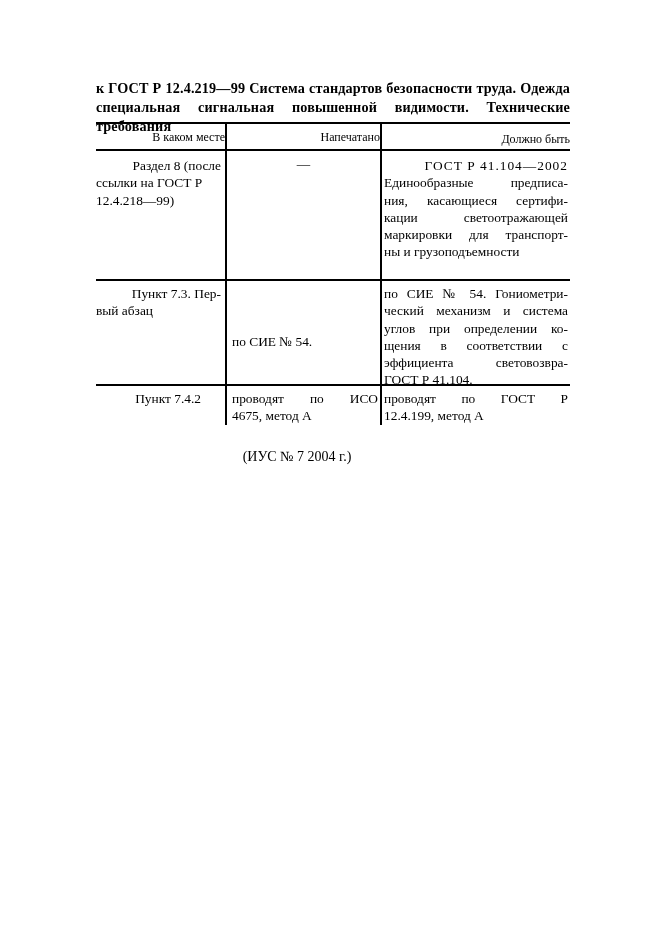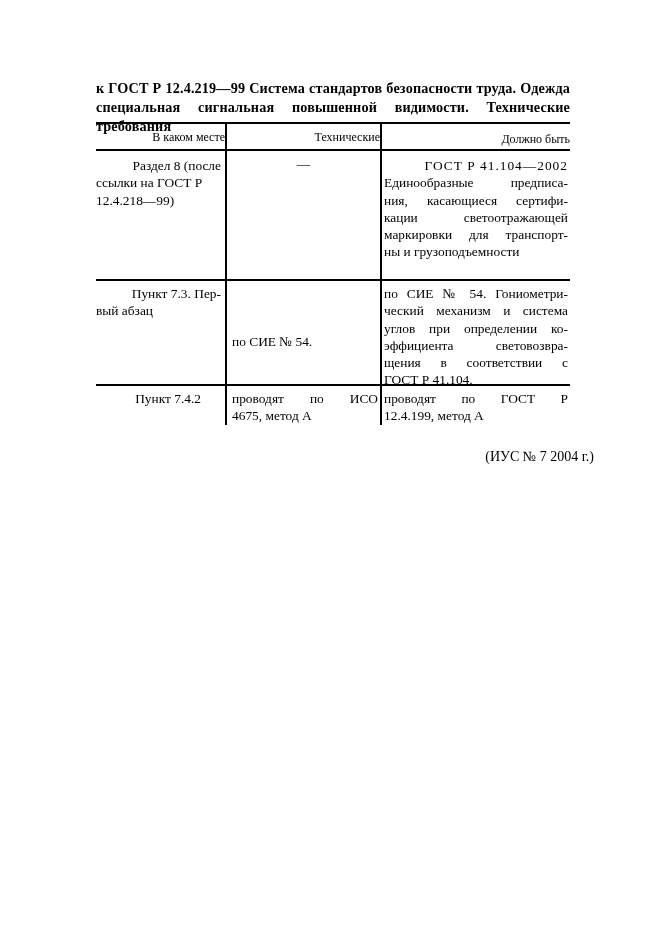--- a/index.html
+++ b/index.html
@@ -74,21 +74,21 @@
     }
     .just .ln.last {
       text-align-last: left;
     }
     .rt .ln { display:block; }
     .footer {
       position: absolute;
       left: 0;
       width: 594px;
       top: 449px;
-      text-align: right;
+      text-align: center;
       font-size: 14px;
     }
   </style>
 </head>
 <body>
 
 <div class="title">
   <span class="line">к ГОСТ Р 12.4.219—99 Система стандартов безопасности труда. Одежда</span>
   <span class="line">специальная сигнальная повышенной видимости. Технические требования</span>
 </div>
@@ -97,21 +97,21 @@
 
   <div class="hline" style="top:0px;"></div>
   <div class="hline" style="top:27px;"></div>
   <div class="hline" style="top:157px;"></div>
   <div class="hline" style="top:262px;"></div>
 
   <div class="vline" style="left:129px; top:0; height:303px;"></div>
   <div class="vline" style="left:284px; top:0; height:303px;"></div>
 
   <div class="cell hdr" style="left:0; width:129px;">В каком месте</div>
-  <div class="cell hdr" style="left:131px; width:153px;">Технические</div>
+  <div class="cell hdr" style="left:131px; width:153px;">Напечатано</div>
   <div class="cell hdr" style="left:286px; width:188px; top:9px;">Должно быть</div>
 
   <div class="cell rt" style="left:0; width:125px; top:35px; text-align:right;">
     <span class="ln">Раздел 8 (после</span>
     <span class="ln" style="text-align:left;">ссылки на ГОСТ Р</span>
     <span class="ln" style="text-align:left;">12.4.218—99)</span>
   </div>
   <div class="cell" style="left:131px; width:153px; top:33px; text-align:center;">
     <span>—</span>
   </div>
@@ -128,22 +128,22 @@
     <span class="ln" style="text-align:right; text-align-last:right;">Пункт 7.3. Пер-</span>
     <span class="ln last">вый абзац</span>
   </div>
   <div class="cell" style="left:136px; width:148px; top:163px;margin-top:48px;">
     <span>по СИЕ № 54.</span>
   </div>
   <div class="cell just" style="left:288px; width:184px; top:163px;">
     <span class="ln">по СИЕ № 54. Гониометри-</span>
     <span class="ln">ческий механизм и система</span>
     <span class="ln">углов при определении ко-</span>
+    <span class="ln">щения в соответствии с</span>
     <span class="ln">эффициента световозвра-</span>
-    <span class="ln">щения в соответствии с</span>
     <span class="ln last">ГОСТ Р 41.104.</span>
   </div>
 
   <div class="cell" style="left:0; width:125px; top:268px; text-align:right; padding-right:20px;">
     <span>Пункт 7.4.2</span>
   </div>
   <div class="cell just" style="left:136px; width:146px; top:268px;">
     <span class="ln">проводят по ИСО</span>
     <span class="ln last">4675, метод А</span>
   </div>

